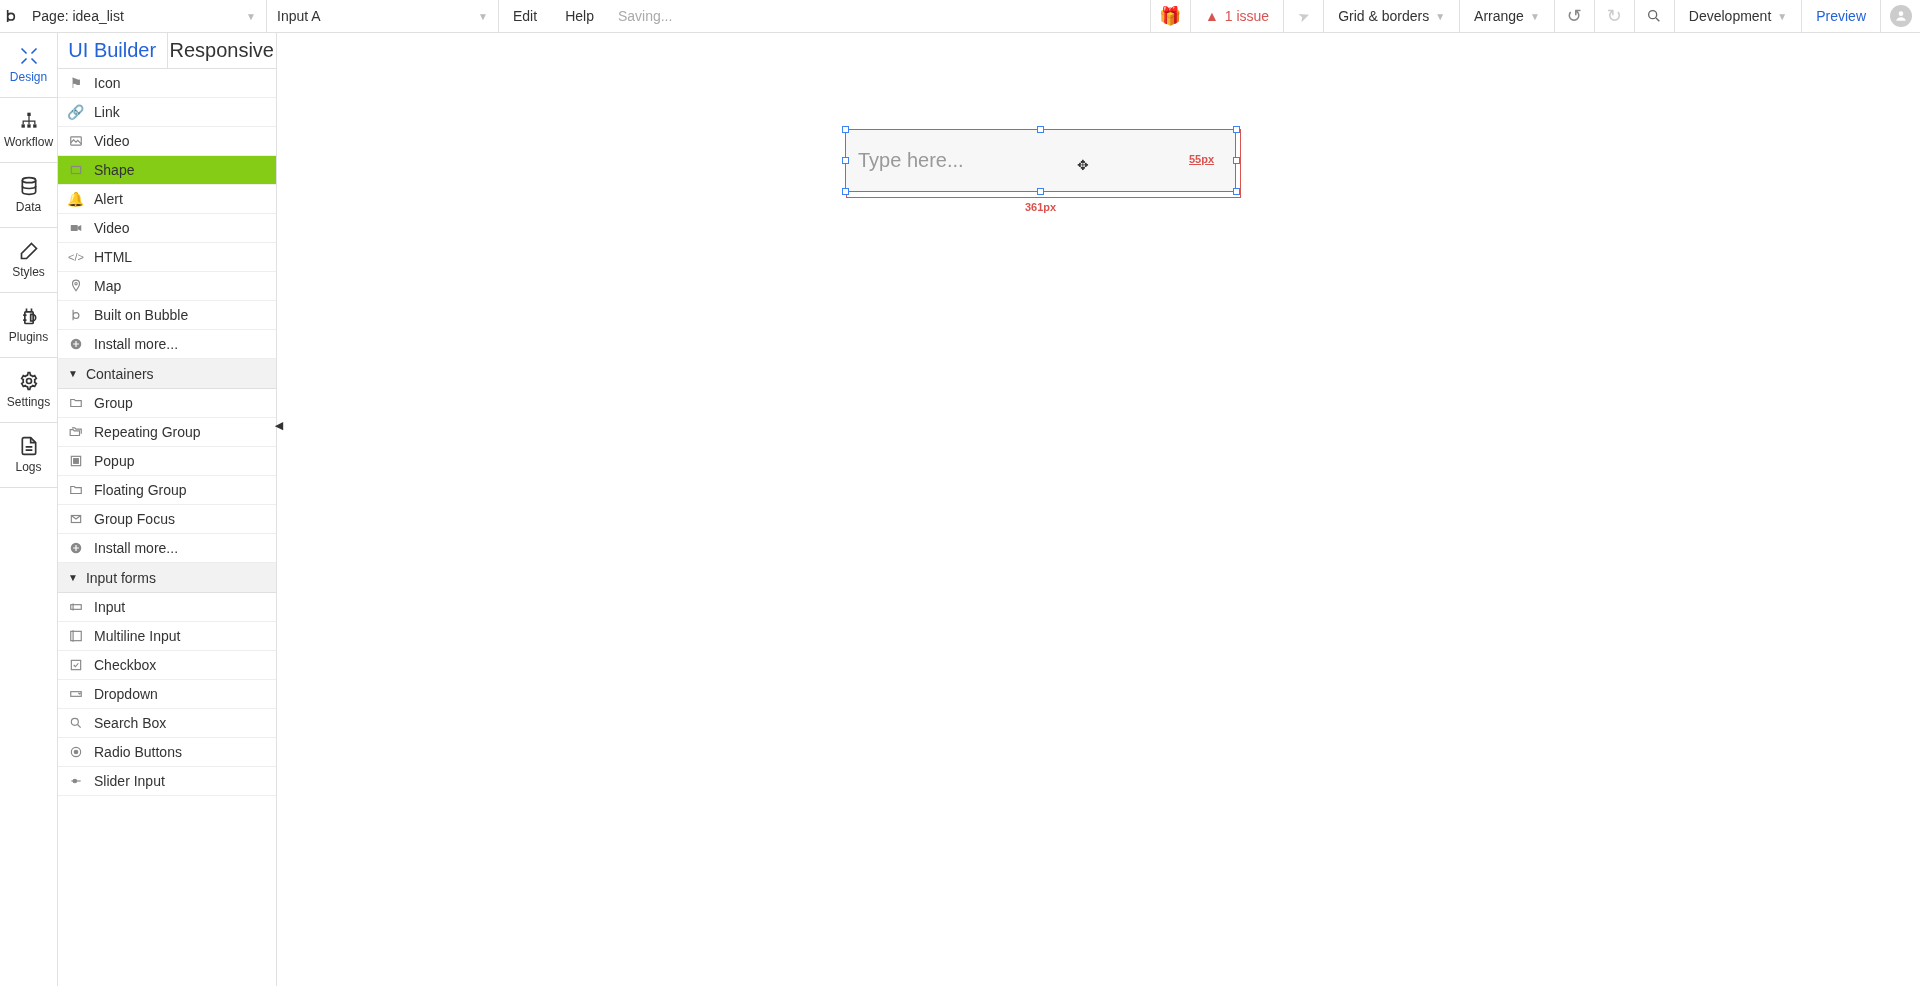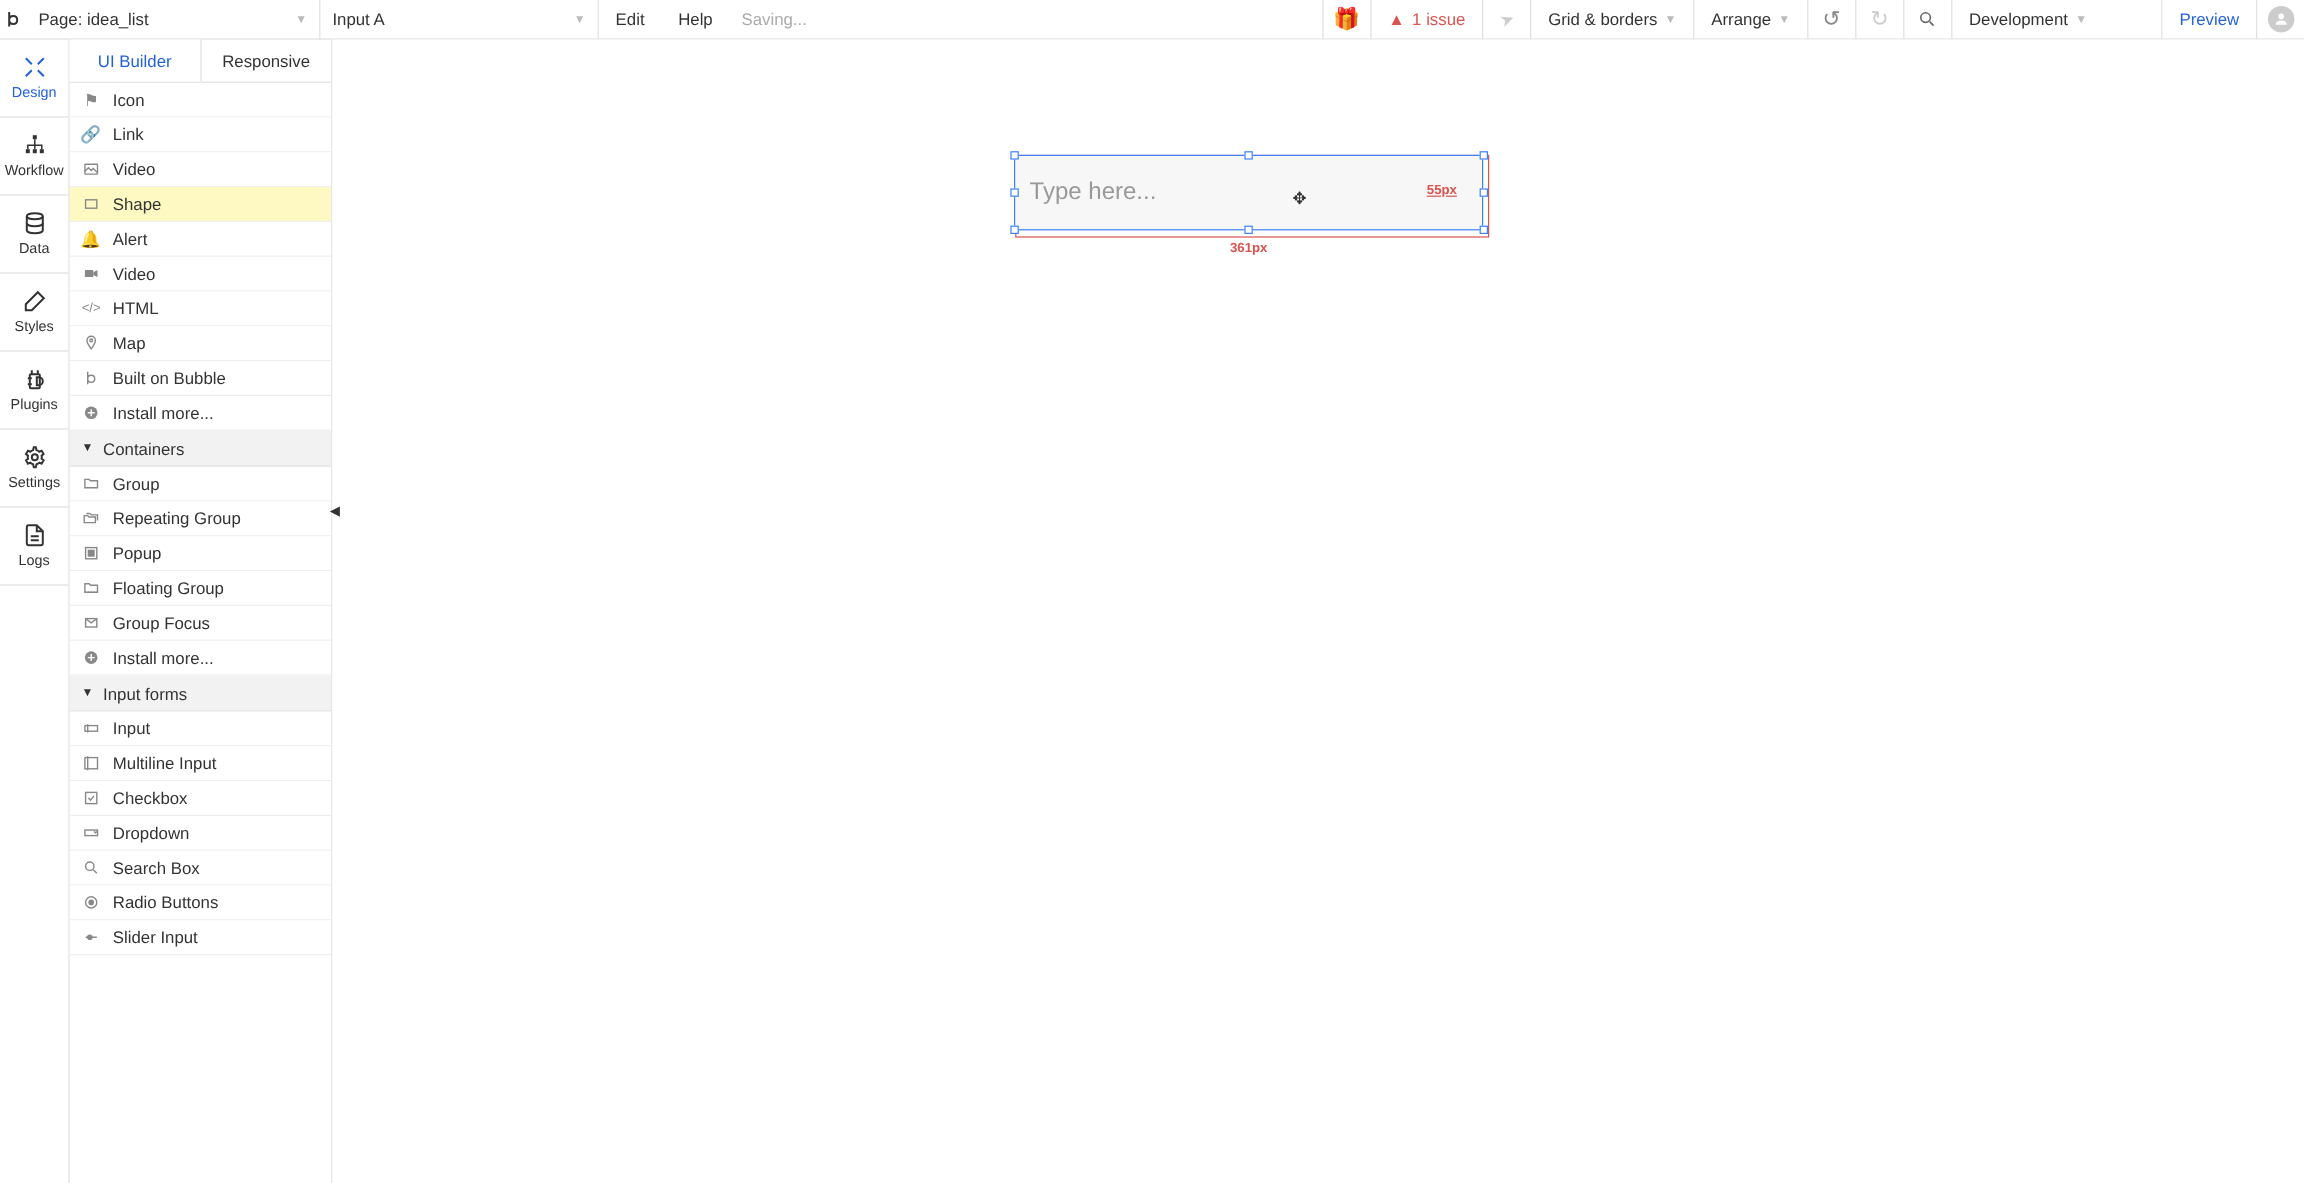--- a/index.html
+++ b/index.html
@@ -102,21 +102,20 @@
 .tb-drop .mini-caret { color: #bbb; font-size: 10px; }
 .tb-preview {
   color: #2462d9;
   font-weight: 500;
   padding: 0 14px;
   height: 33px;
   display: flex;
   align-items: center;
   border-left: 1px solid #e0e0e0;
   cursor: pointer;
-  margin-left: 48px;
 }
 .tb-avatar {
   width: 40px;
   height: 33px;
   display: flex;
   align-items: center;
   justify-content: center;
   border-left: 1px solid #e0e0e0;
 }
 .avatar-circle {
@@ -180,21 +179,21 @@
 .palette-tabs {
   height: 36px;
   display: flex;
   border-bottom: 1px solid #e0e0e0;
 }
 .ptab {
   flex: 1;
   display: flex;
   align-items: center;
   justify-content: center;
-  font-size: 14px;
+  font-size: 20px;
   cursor: pointer;
   color: #333;
   border-right: 1px solid #e0e0e0;
 }
 .ptab:last-child { border-right: none; }
 .ptab.active {
   color: #2462d9;
   font-weight: 500;
   background: #fff;
 }
@@ -210,21 +209,21 @@
   display: flex;
   align-items: center;
   padding: 0 10px;
   gap: 10px;
   border-bottom: 1px solid #eee;
   cursor: pointer;
   font-size: 14px;
   color: #333;
   background: #fff;
 }
-.p-row.selected { background: #fef9c3; }
+.p-row.selected { background: #84cc16; }
 .p-row .p-icon {
   width: 16px;
   height: 16px;
   display: flex;
   align-items: center;
   justify-content: center;
   color: #888;
   flex-shrink: 0;
 }
 .p-section {

